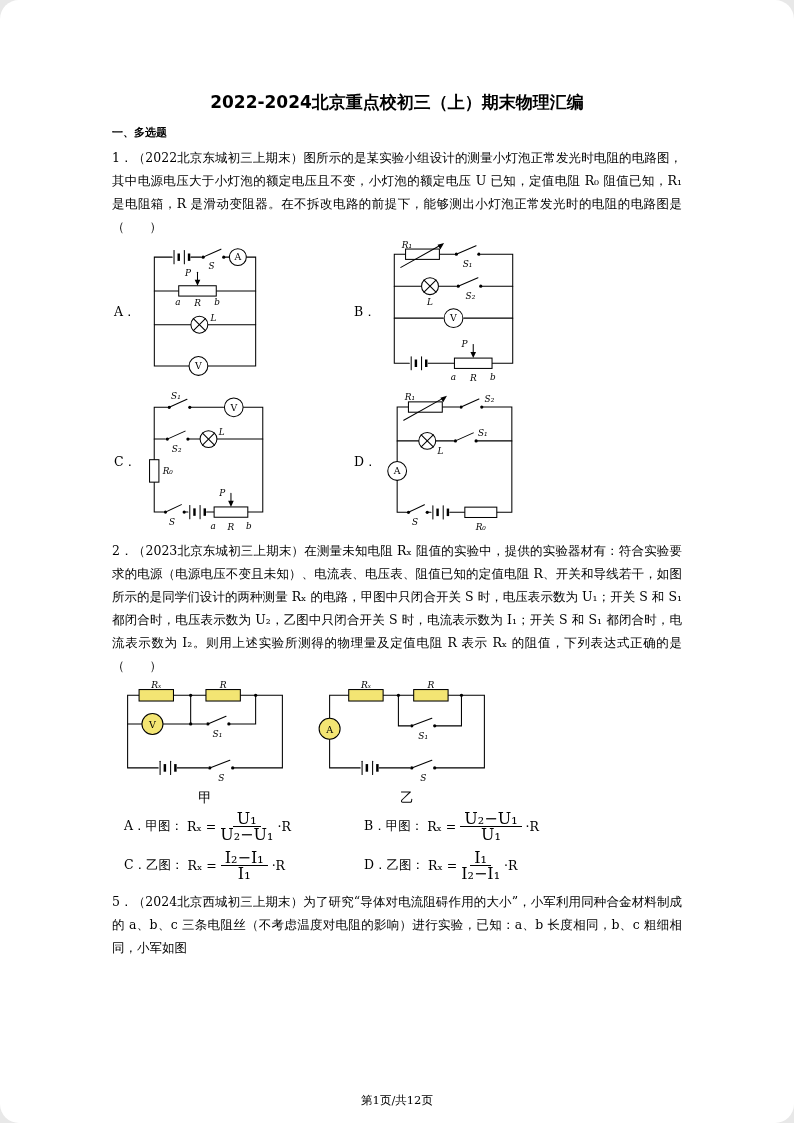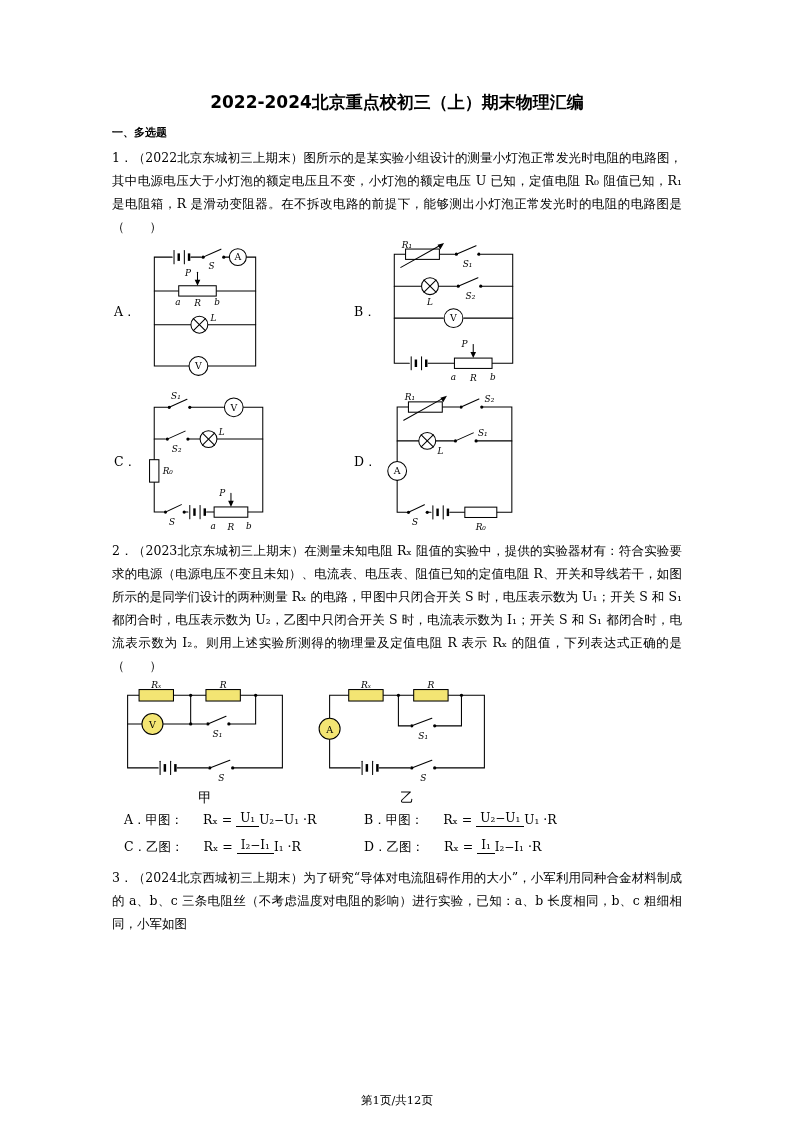--- a/index.html
+++ b/index.html
@@ -2,20 +2,21 @@
 <html><head>
 <meta charset="utf-8">
 <style>
   * { margin:0; padding:0; box-sizing:border-box; }
   html,body { background:#e8e8e8; }
   body { width:794px; height:1123px; margin:0 auto; position:relative; }
   .page {
     position:absolute; inset:0; background:#fff; color:#000;
     padding:90px 112px 0 112px; overflow:hidden;
     font-family:"DejaVu Serif","DejaVu Sans","Liberation Serif",serif;
+    border-radius:19px;
   }
   .title-block { text-align:center; margin-bottom:8px; }
   .title-line {
     font-family:"DejaVu Sans","Liberation Sans",sans-serif;
     font-weight:700; font-size:17px; line-height:25px;
   }
   .section-heading {
     font-family:"DejaVu Sans","Liberation Sans",sans-serif;
     font-weight:700; font-size:11px; line-height:20px; margin:4px 0 3px 0;
   }
@@ -36,23 +37,23 @@
   svg text { font-family:"DejaVu Serif","DejaVu Sans",serif; fill:#000; }
   svg text.lbl { font-size:9.5px; font-style:italic; }
   svg text.up  { font-size:10px; font-style:normal; }
   .q2-circuits { display:flex; gap:20px; margin:0 0 6px 2px; }
   .circuit-box { display:flex; flex-direction:column; align-items:center; }
   .circuit-caption { font-size:13.5px; line-height:17px; margin-top:2px; }
   .q2-options {
     display:grid; grid-template-columns:240px 1fr; row-gap:10px;
     margin:4px 0 10px 12px;
   }
-  .q2opt { display:flex; align-items:flex-start; gap:20px; font-size:12.5px; }
+  .q2opt { display:flex; align-items:center; gap:4px; font-size:12.5px; }
   .math { display:inline-flex; align-items:center; gap:4px; }
-  .frac { display:inline-flex; flex-direction:row; align-items:center; font-size:12px; }
+  .frac { display:inline-flex; flex-direction:column; align-items:center; font-size:16px; }
   .frac .num { line-height:13px; padding:0 4px 1px 4px; border-bottom:1px solid #000; }
   .frac .den { line-height:13px; padding-top:1px; }
   .footer {
     position:absolute; left:0; top:1093px; width:100%;
     text-align:center; font-size:11.5px;
   }
 </style>
 </head>
 <body>
 
@@ -448,16 +449,16 @@
         <span class="frac">
           <span class="num">I₁</span>
           <span class="den">I₂−I₁</span>
         </span>
         <span>·R</span>
       </span>
     </div>
   </div>
 
 
-  <p class="qtext">3．（2024北京西城初三上期末）为了研究“导体对电流阻碍作用的大小”，小军利用同种合金材料制成的 a、b、c 三条电阻丝（不考虑温度对电阻的影响）进行实验，已知：a、b 长度相同，b、c 粗细相同，小军如图</p>
+  <p class="qtext">5．（2024北京西城初三上期末）为了研究“导体对电流阻碍作用的大小”，小军利用同种合金材料制成的 a、b、c 三条电阻丝（不考虑温度对电阻的影响）进行实验，已知：a、b 长度相同，b、c 粗细相同，小军如图</p>
 
   <div class="footer">第1页/共12页</div>
 </div>
 
 </body></html>

